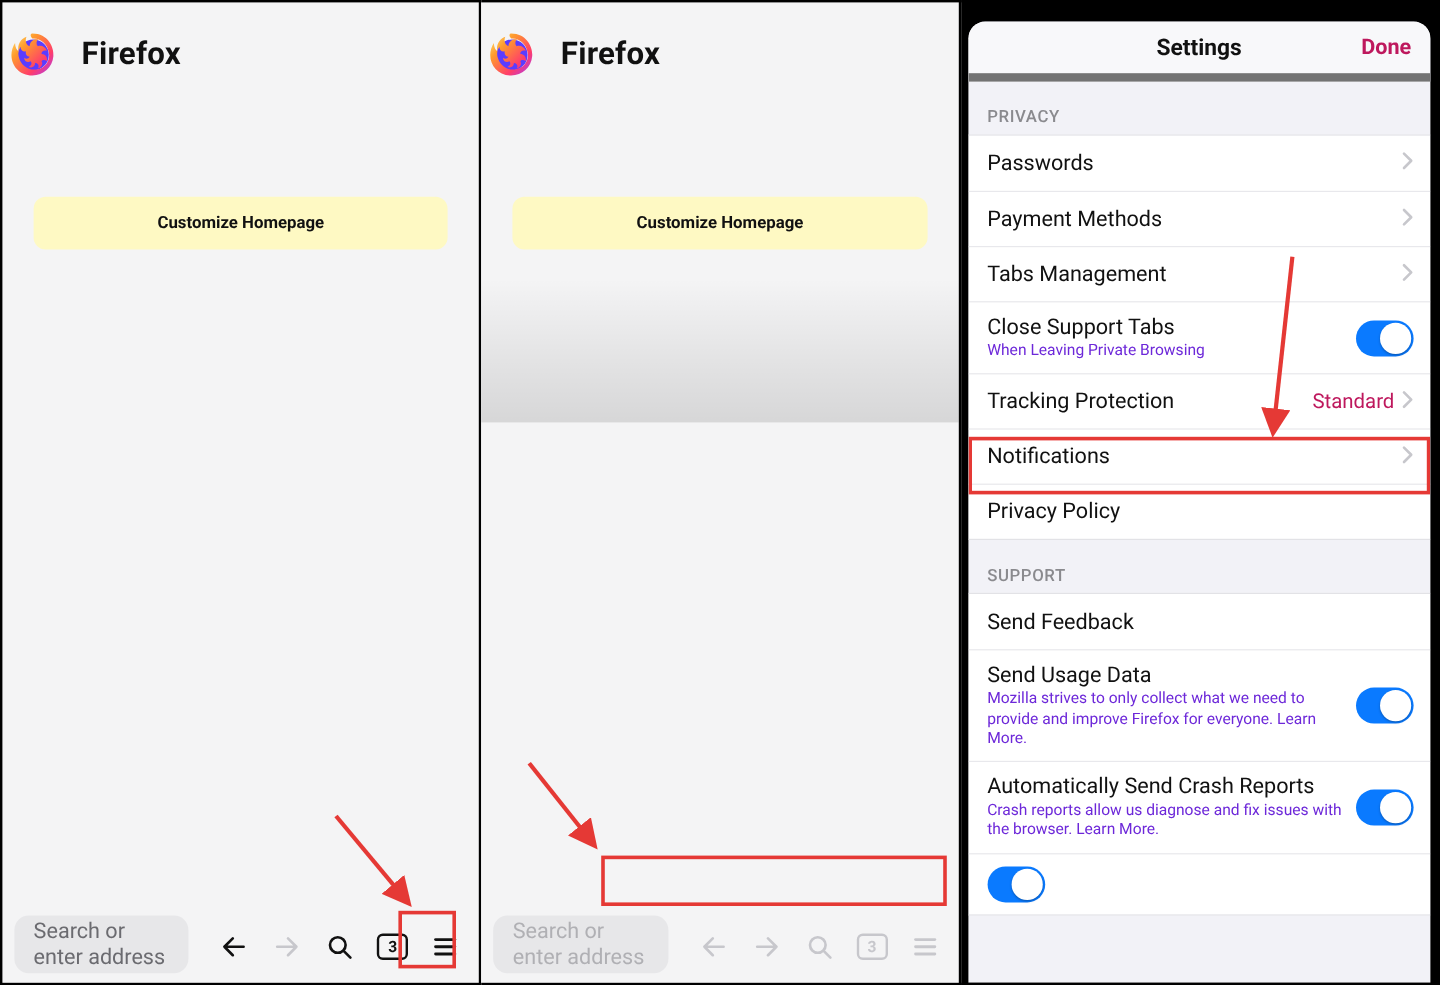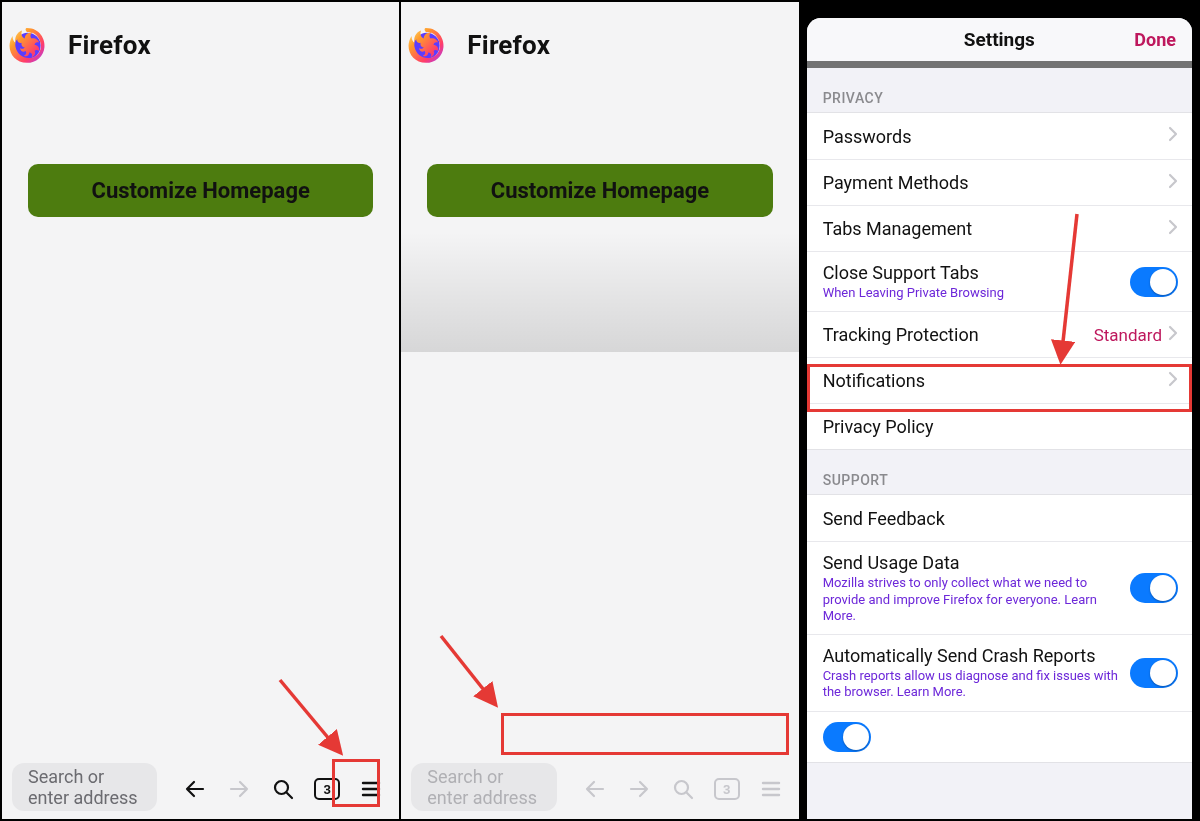--- a/index.html
+++ b/index.html
@@ -27,23 +27,23 @@
     display: flex;
     align-items: center;
     gap: 22px;
     padding: 24px 6px 10px;
   }
   .ff-brand .logo { width: 38px; height: 38px; }
   .ff-brand .name { font-size: 26px; font-weight: 700; color: #111; letter-spacing: 0.2px; }
 
   .customize-btn {
     margin: 90px 26px 0;
-    background: #4d7c0f;
+    background: #fef9c3;
     color: #111;
-    font-size: 22px;
+    font-size: 14px;
     font-weight: 700;
     text-align: center;
     padding: 14px 0;
     border-radius: 10px;
   }
 
   
   .bottom-area {
     margin-top: auto;
     display: flex;

